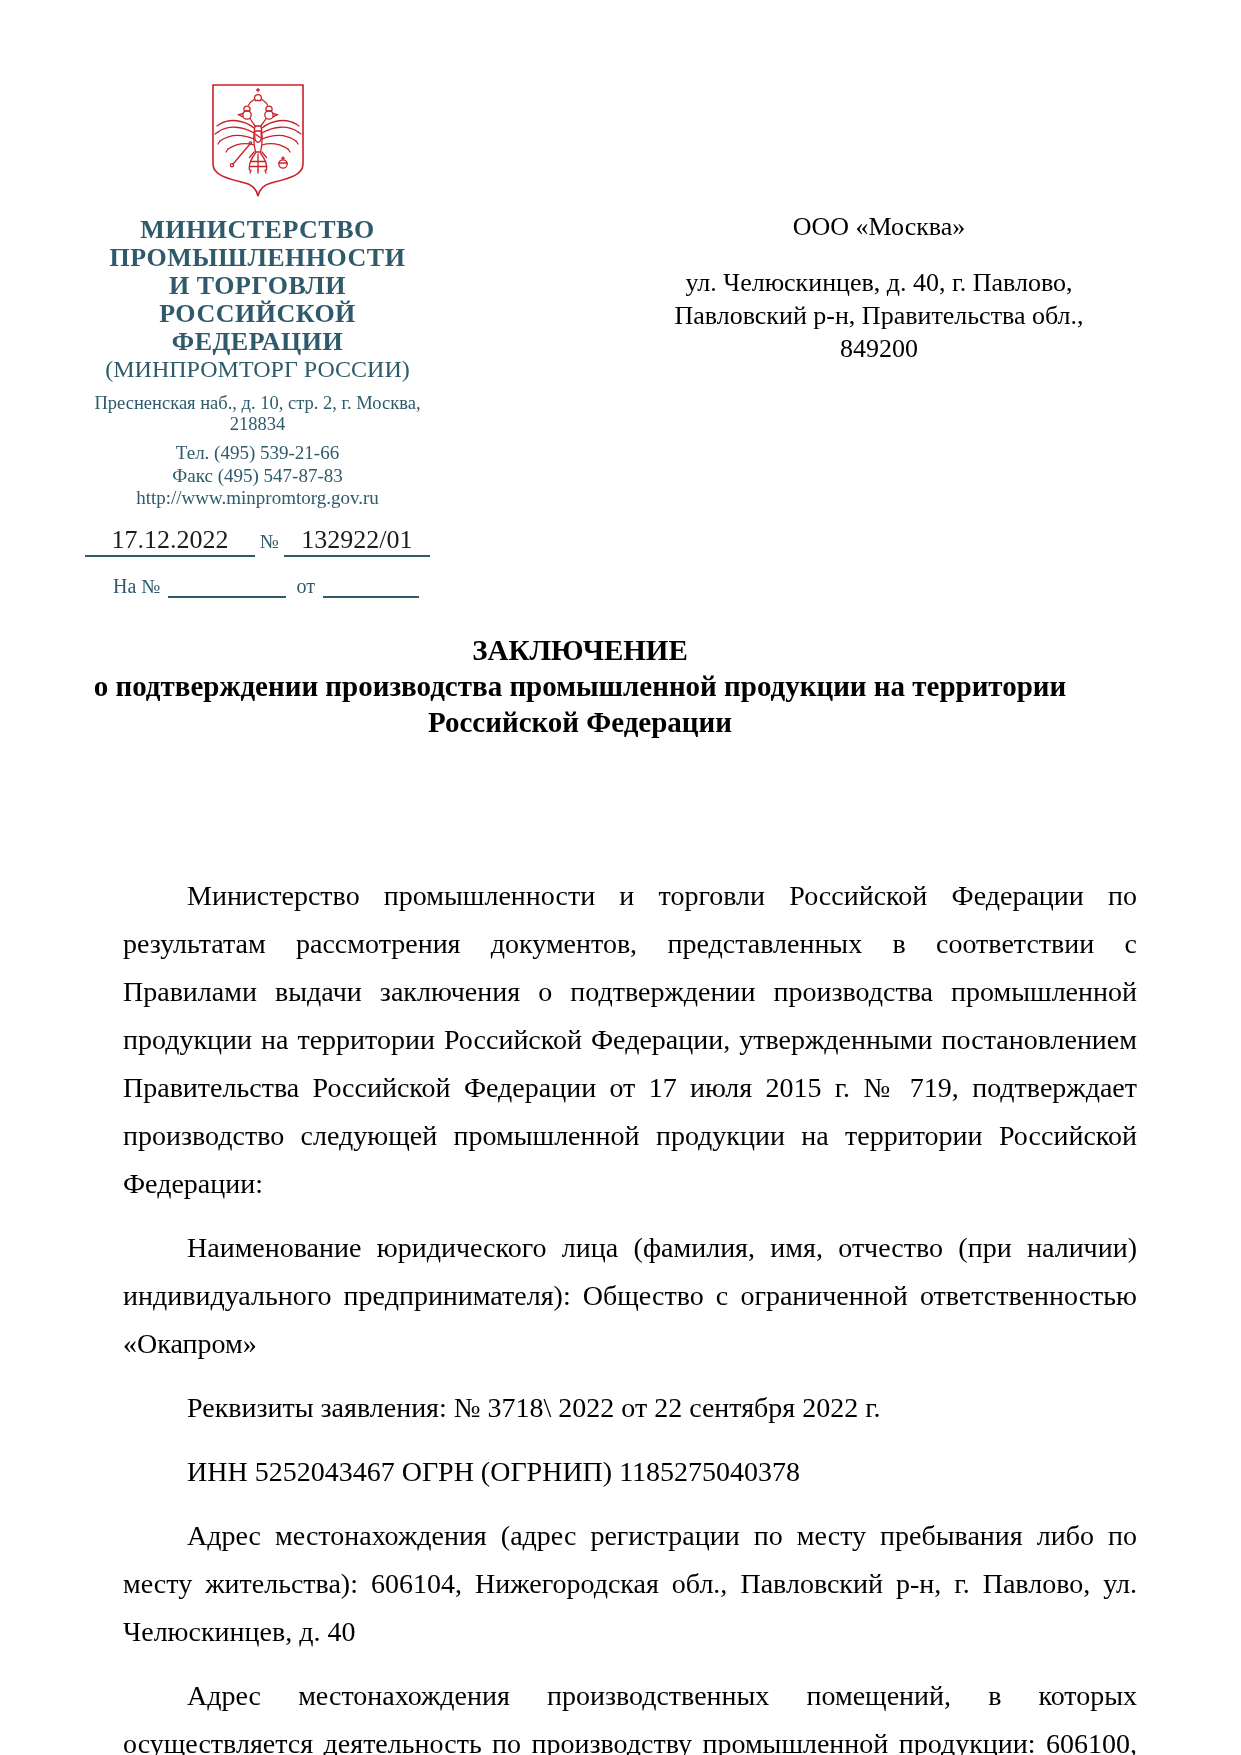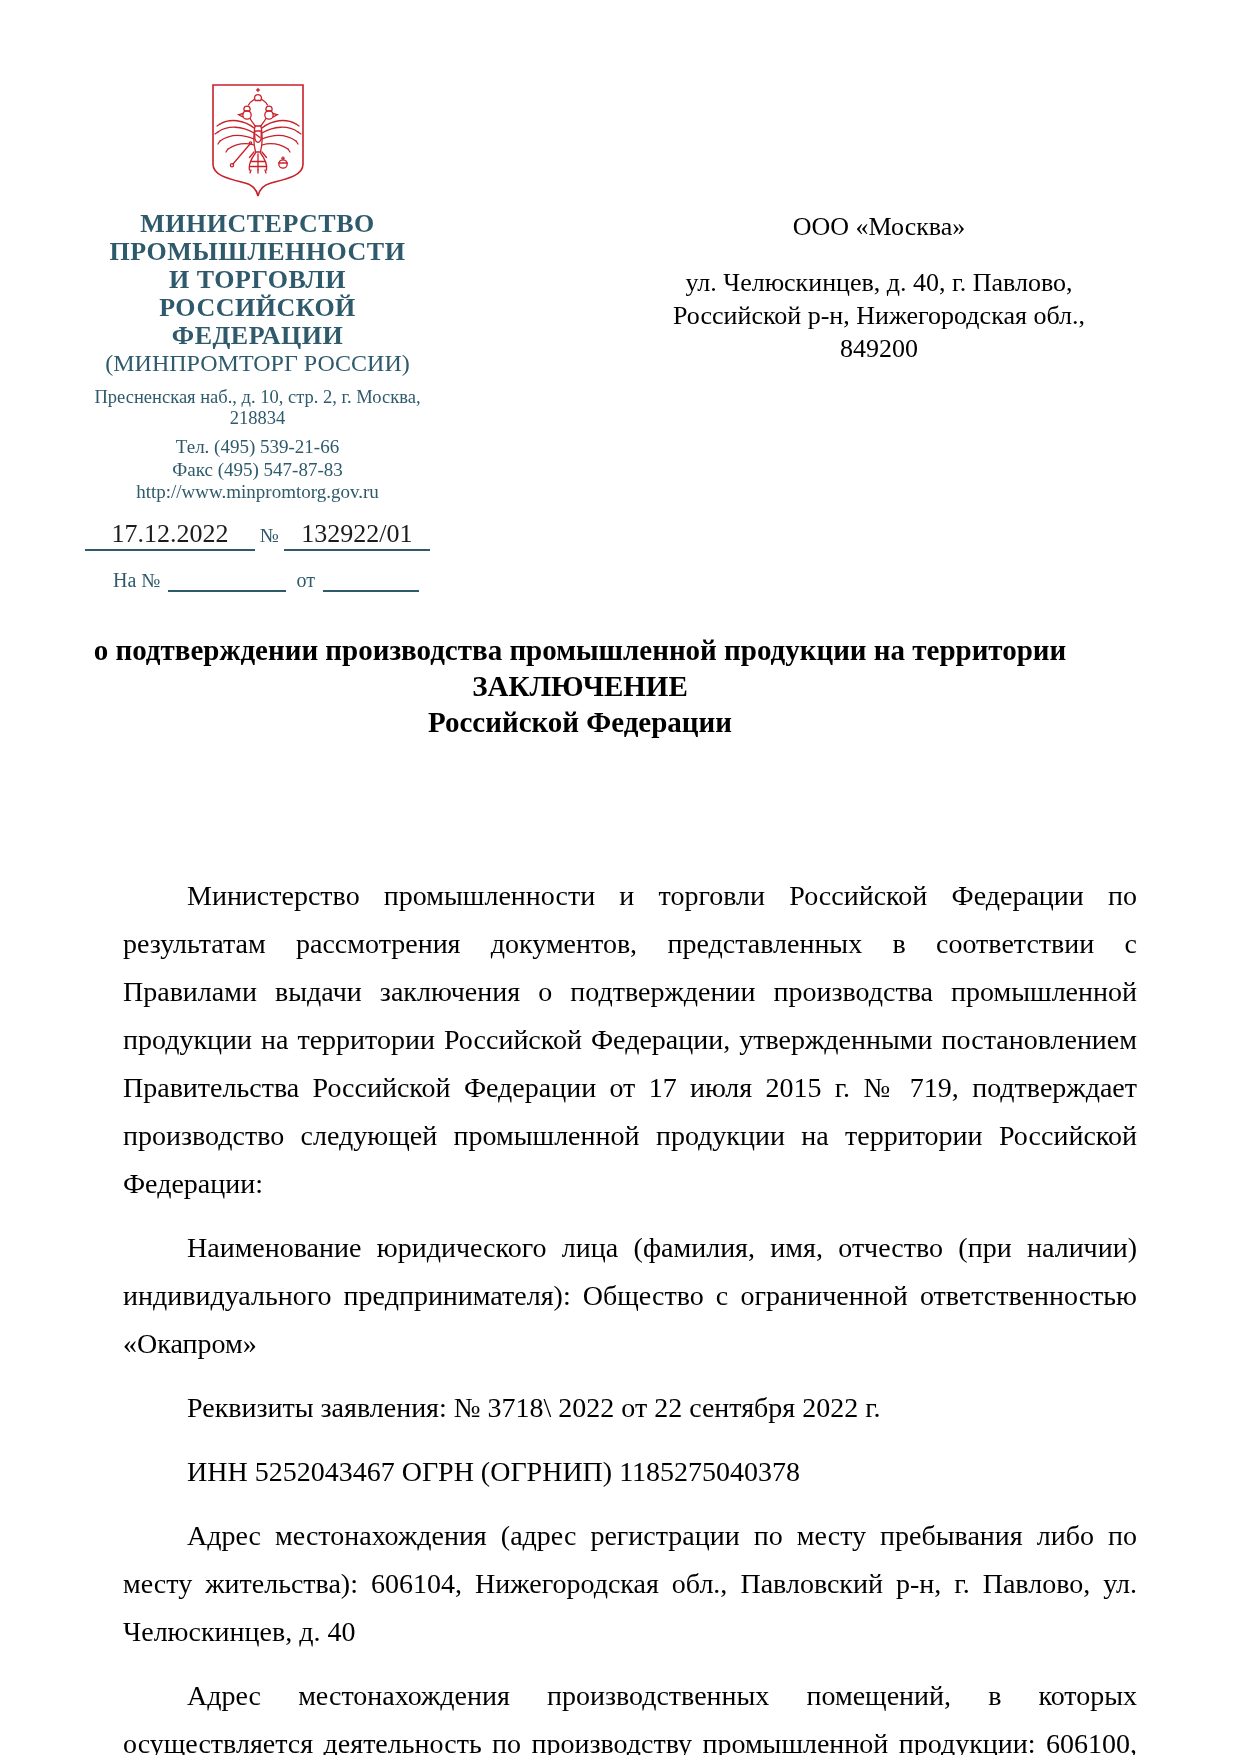--- a/index.html
+++ b/index.html
@@ -17,21 +17,21 @@
     position: absolute;
     left: 85px;
     top: 82px;
     width: 345px;
     text-align: center;
     color: #2e5a6b;
   }
   .emblem { width: 96px; margin: 0 auto; }
   .emblem svg { display: block; width: 96px; height: 118px; }
   .min-name {
-    margin-top: 10px;
+    margin-top: 16px;
     font-weight: bold;
     font-size: 26px;
     line-height: 28px;
     letter-spacing: 0.5px;
   }
   .min-short { font-size: 24px; line-height: 27px; }
   .min-address { margin-top: 10px; font-size: 18.5px; line-height: 21px; }
   .min-contacts { margin-top: 7px; }
   .min-contact { font-size: 19px; line-height: 22.5px; }
   .date-row {
@@ -190,28 +190,28 @@
       <span class="u-line ref-blank-1"></span>
       <span class="ref-label ref-ot">от</span>
       <span class="u-line ref-blank-2"></span>
     </div>
   </div>
 
   <div class="recipient">
     <div class="recipient-name">ООО «Москва»</div>
     <div class="recipient-address">
       <div>ул. Челюскинцев, д. 40, г. Павлово,</div>
-      <div>Российской р-н, Нижегородская обл.,</div>
+      <div>Павловский р-н, Правительства обл.,</div>
       <div>849200</div>
     </div>
   </div>
 
   <div class="doc-title">
+    <div>ЗАКЛЮЧЕНИЕ</div>
     <div>о подтверждении производства промышленной продукции на территории</div>
-    <div>ЗАКЛЮЧЕНИЕ</div>
     <div>Российской Федерации</div>
   </div>
 
   <div class="body-text">
     <p>Министерство промышленности и торговли Российской Федерации по результатам рассмотрения документов, представленных в соответствии с Правилами выдачи заключения о подтверждении производства промышленной продукции на территории Российской Федерации, утвержденными постановлением Правительства Российской Федерации от 17 июля 2015 г. № 719, подтверждает производство следующей промышленной продукции на территории Российской Федерации:</p>
     <p>Наименование юридического лица (фамилия, имя, отчество (при наличии) индивидуального предпринимателя): Общество с ограниченной ответственностью «Окапром»</p>
     <p>Реквизиты заявления: № 3718\ 2022 от 22 сентября 2022 г.</p>
     <p>ИНН 5252043467 ОГРН (ОГРНИП) 1185275040378</p>
     <p>Адрес местонахождения (адрес регистрации по месту пребывания либо по месту жительства): 606104, Нижегородская обл., Павловский р-н, г. Павлово, ул. Челюскинцев, д. 40</p>
     <p>Адрес местонахождения производственных помещений, в которых осуществляется деятельность по производству промышленной продукции: 606100, Нижегородская обл., г. Павлово, ул. Коммунистическая, д. 10</p>

